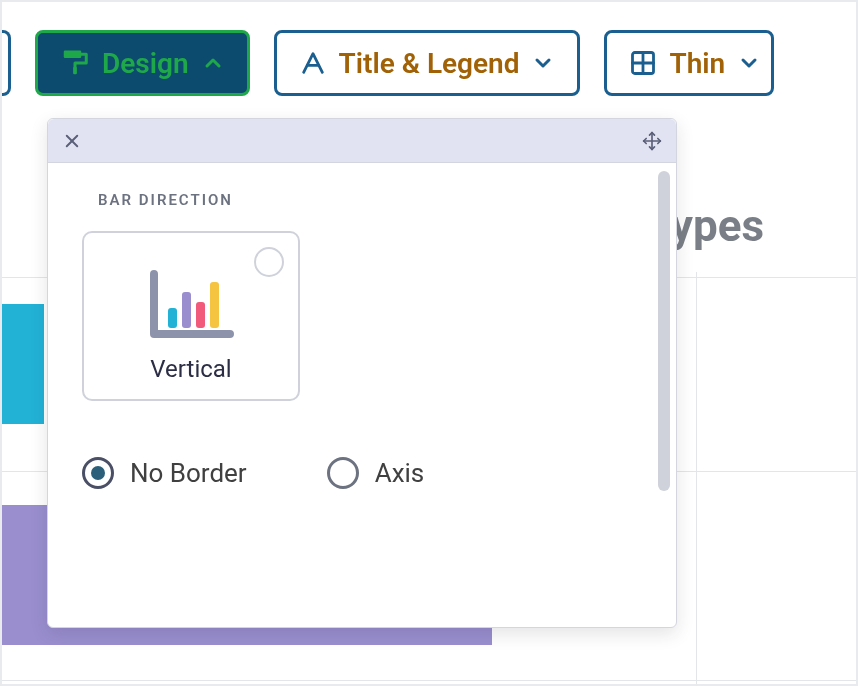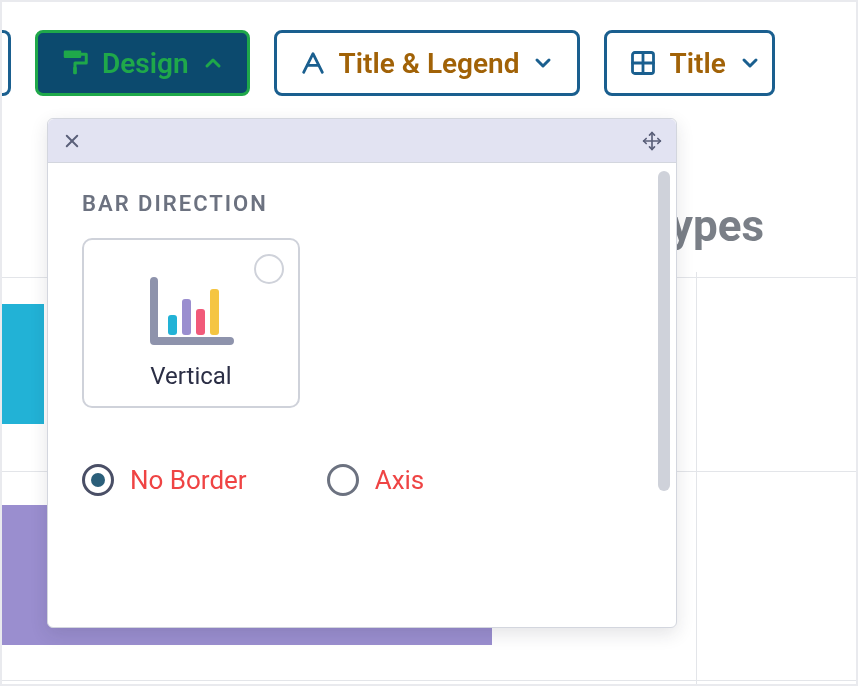--- a/index.html
+++ b/index.html
@@ -137,25 +137,26 @@
     position: absolute;
     right: 6px;
     top: 8px;
     width: 12px;
     height: 320px;
     background: #cfd2da;
     border-radius: 6px;
   }
 
   .section-label {
-    font-size: 22px;
+    font-size: 15px;
     letter-spacing: 2px;
     font-weight: 600;
     color: #6c7280;
     margin-bottom: 22px;
+    margin-left: 16px;
   }
 
   .card-row {
     display: flex;
     gap: 38px;
     margin-bottom: 56px;
   }
   .card {
     width: 218px;
     height: 170px;
@@ -224,21 +225,21 @@
   }
   .radio-circle.on::after {
     content:"";
     width: 14px; height: 14px;
     background: #2b5f7a;
     border-radius: 50%;
   }
   .radio-circle.off { border-color:#6c7280; }
   .radio-text {
     font-size: 26px;
-    color: #ef4444;
+    color: #404040;
   }
 </style>
 </head>
 <body>
 
 <div class="grid-h" style="top:277px"></div>
 <div class="grid-h" style="top:471px"></div>
 <div class="grid-h" style="top:680px"></div>
 <div class="grid-v" style="left:696px"></div>
 <div class="bg-bar-teal"></div>
@@ -275,21 +276,21 @@
         </svg>
     </span>
   </div>
 
   <div class="tool-btn" style="padding-right:10px">
     <svg class="icon" width="28" height="28" viewBox="0 0 24 24" fill="none" stroke="#1a5f8f" stroke-width="2.4" stroke-linecap="round" stroke-linejoin="round">
       <rect x="3" y="3" width="18" height="18" rx="2"></rect>
         <line x1="12" y1="3" x2="12" y2="21"></line>
         <line x1="3" y1="12" x2="21" y2="12"></line>
     </svg>
-    <span class="lbl">Title</span>
+    <span class="lbl">Thin</span>
     <span class="chevron">
       <svg width="24" height="24" viewBox="0 0 24 24" fill="none" stroke="#1a5f8f" stroke-width="3" stroke-linecap="round" stroke-linejoin="round">
           <polyline points="6 9 12 15 18 9"></polyline>
         </svg>
     </span>
   </div>
 </div>
 
 <div class="panel">
   <div class="panel-head">

